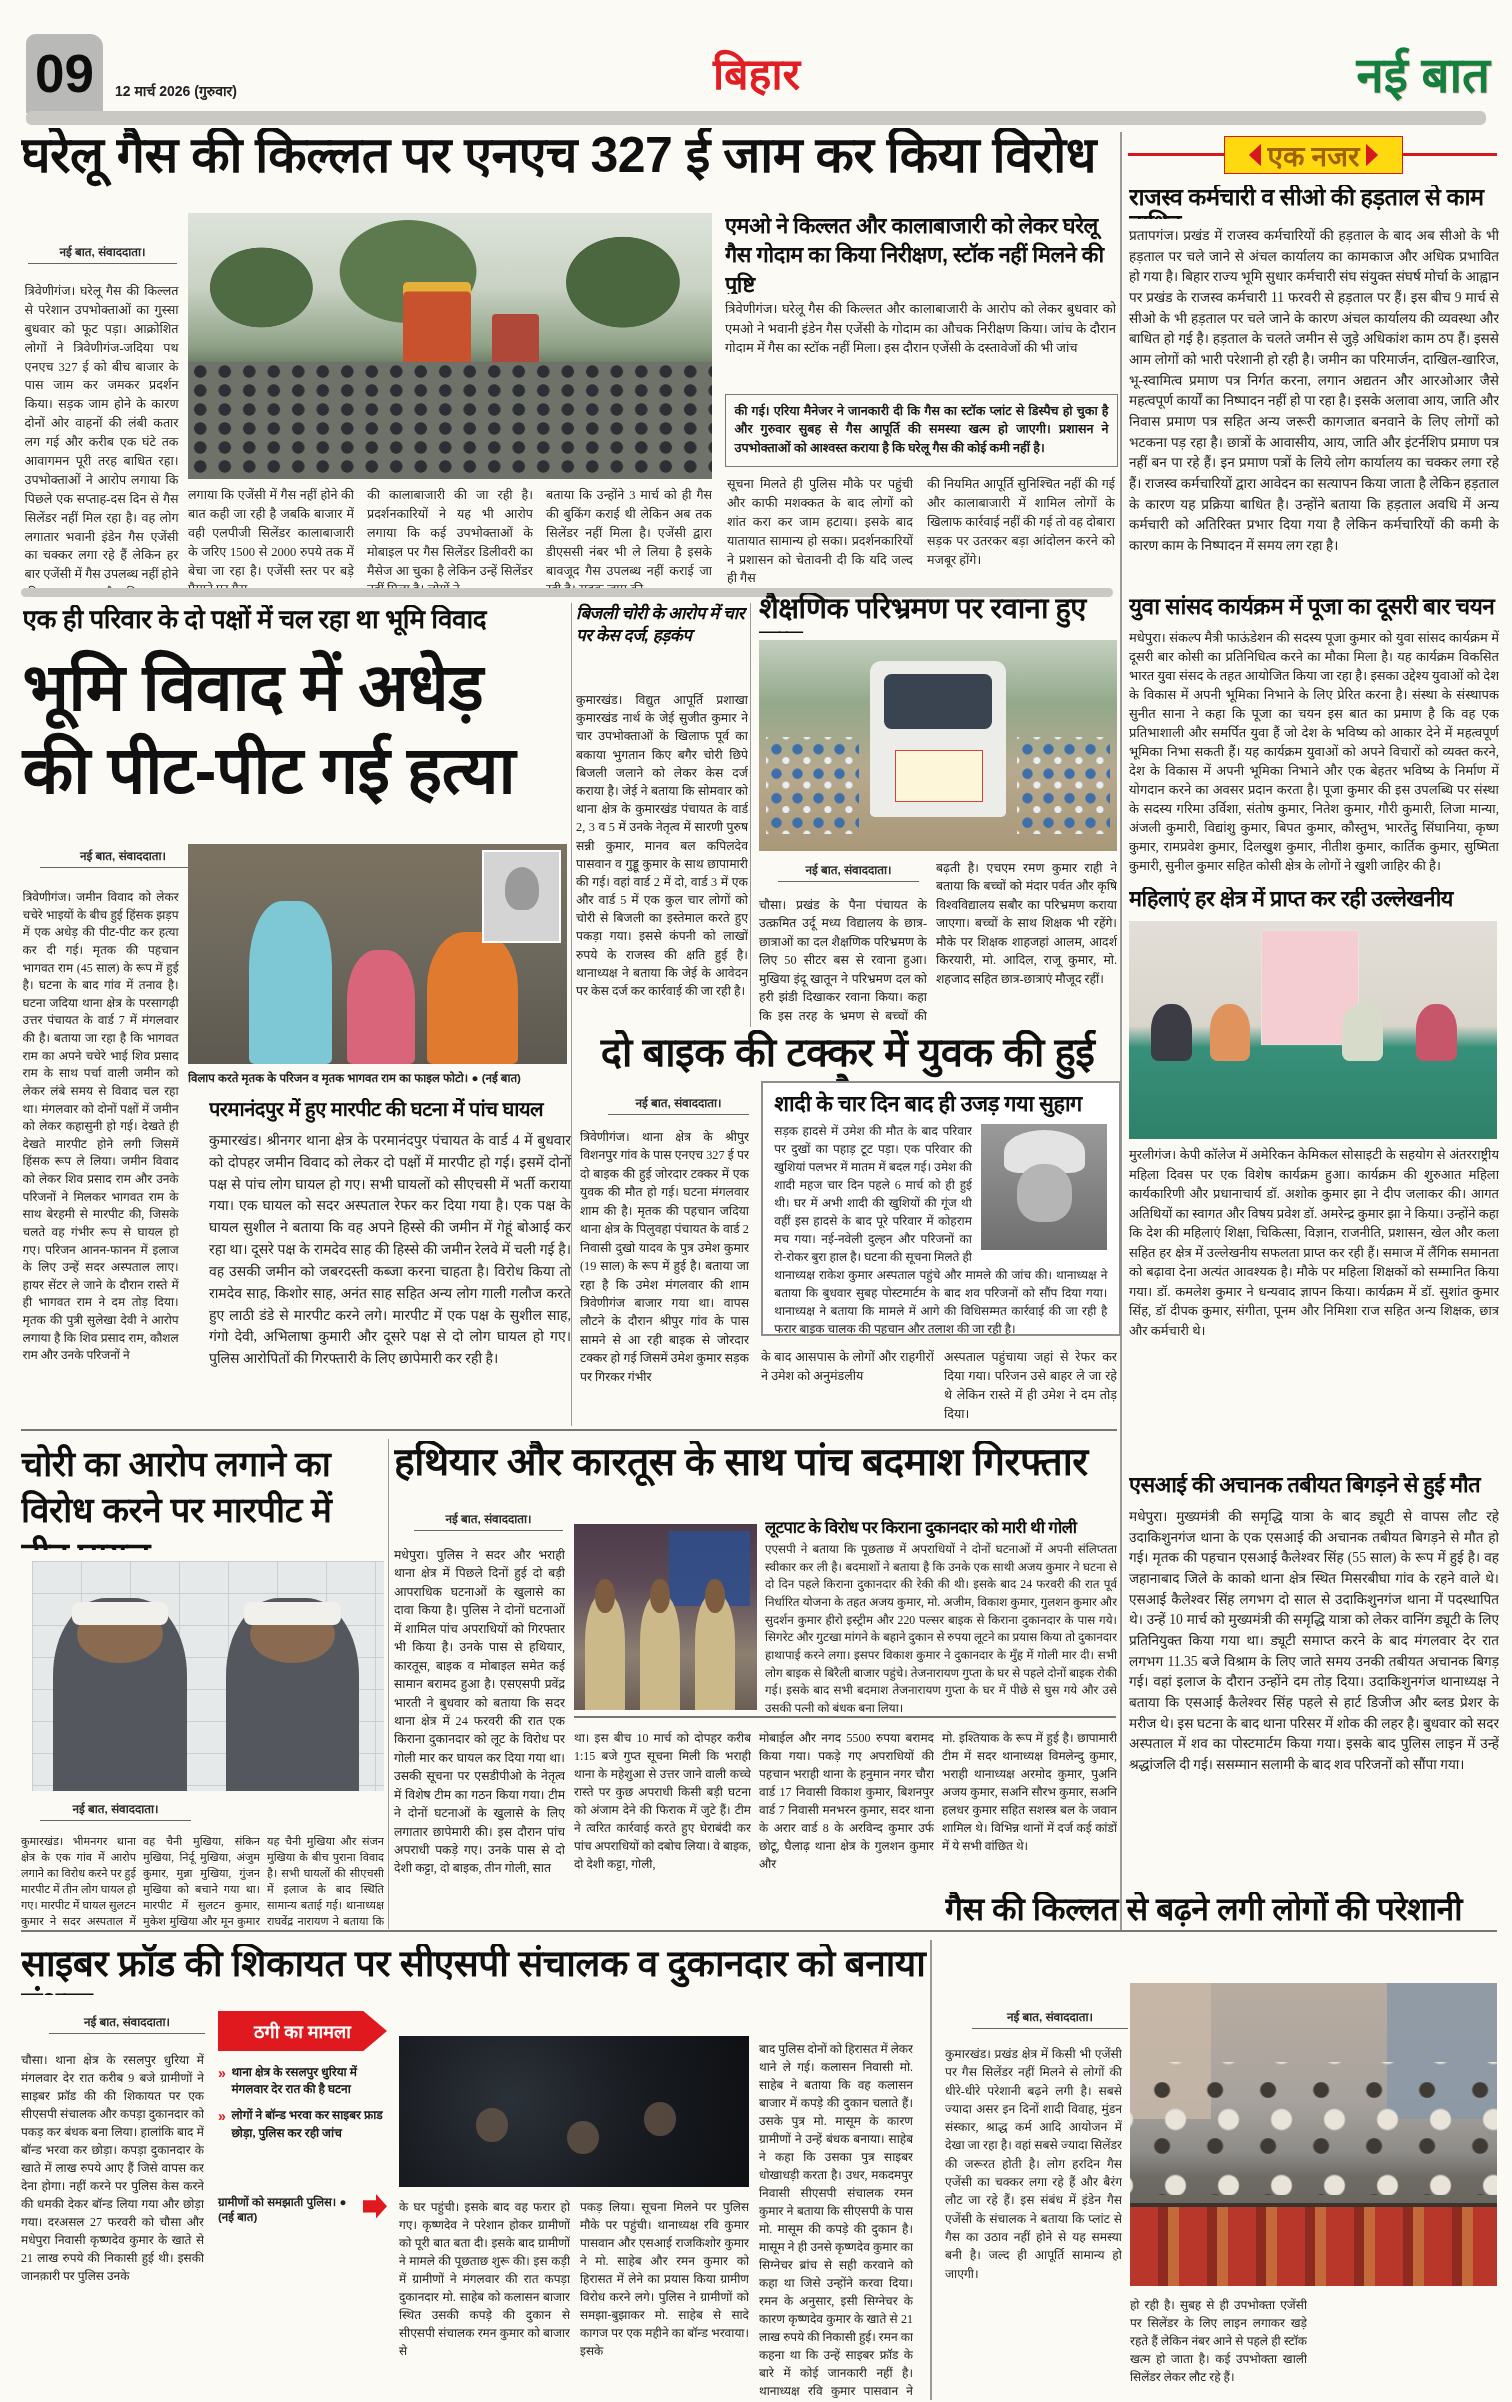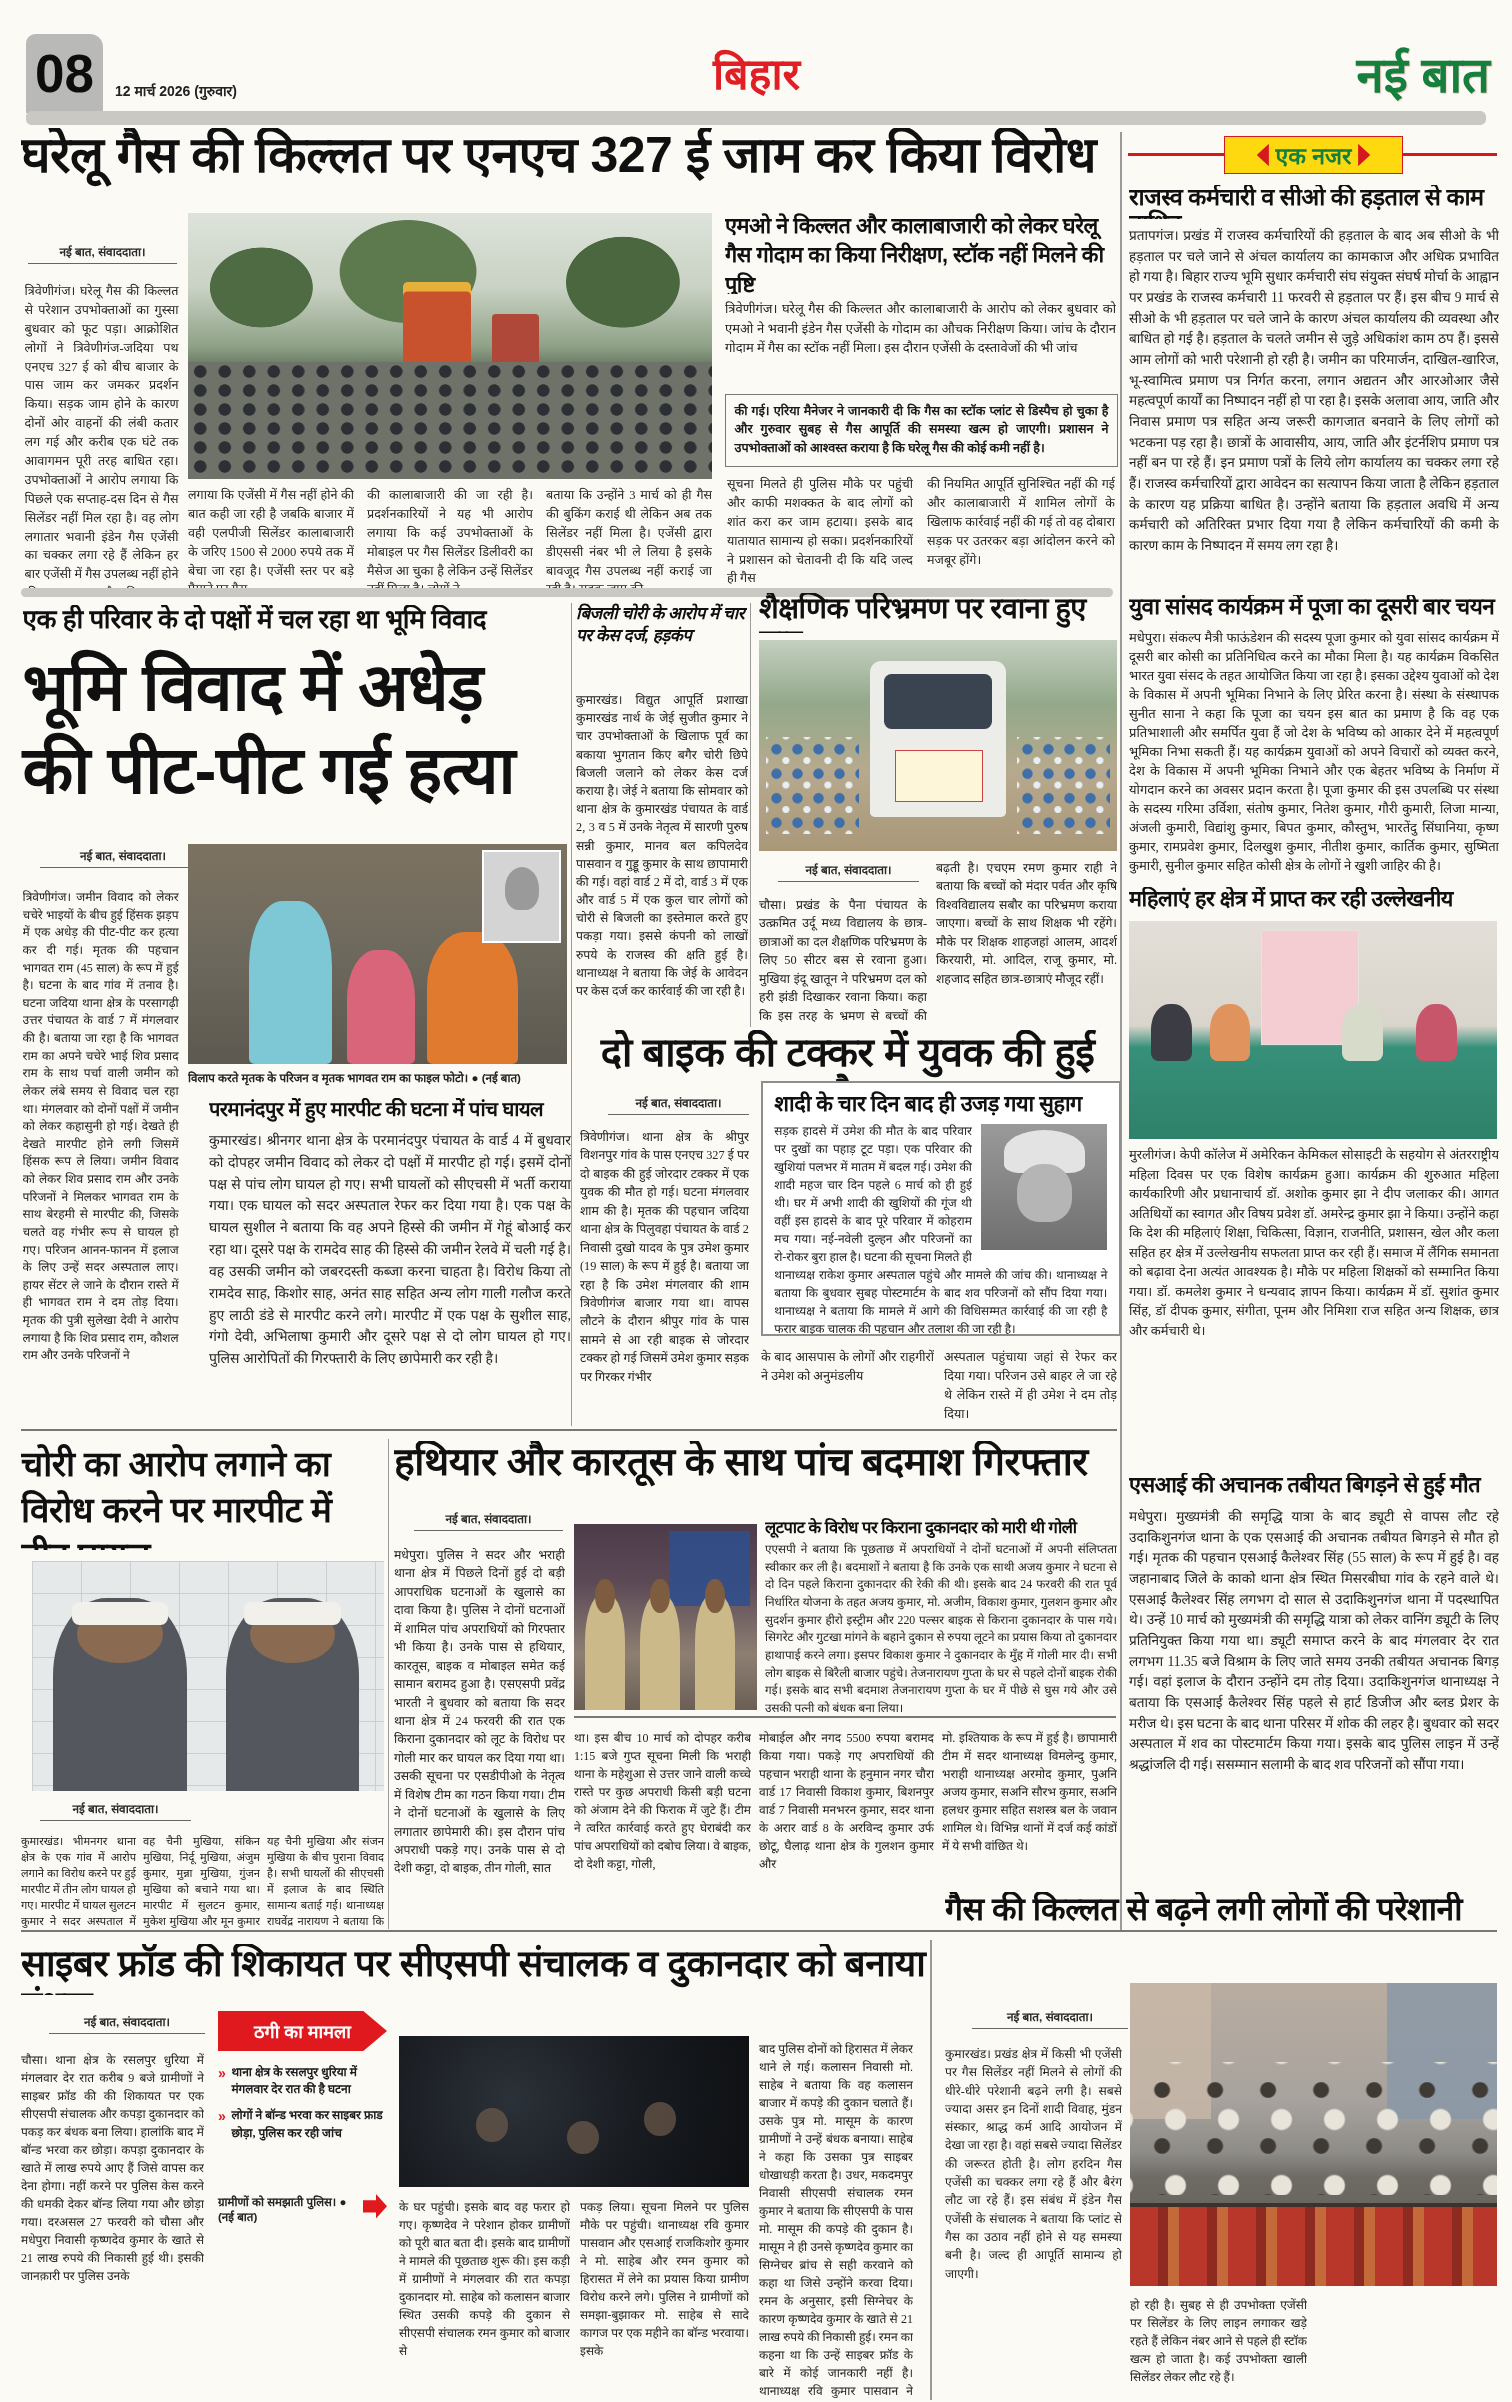--- a/index.html
+++ b/index.html
@@ -18,21 +18,21 @@
   
   .pagenum{background:#b9b9b7;border-radius:9.4px 13px 0 0;text-align:center;
            font-family:"Liberation Sans",sans-serif;font-weight:900;font-size:53px;color:#0d0d0d;line-height:79px;}
   .dateline{font-family:"Liberation Sans",sans-serif;font-weight:bold;font-size:14px;color:#222;}
   .section-title{font-family:"Liberation Sans",sans-serif;font-weight:900;font-size:43px;color:#e01e24;text-align:center;}
   .brand{font-family:"Liberation Sans",sans-serif;font-weight:900;font-size:49px;color:#15803d;text-align:right;
          text-shadow:0.9px 0.9px 0 #f9c9c9;}
   
   .badge{display:flex;align-items:center;justify-content:center;gap:6.6px;background:#ffd910;
          border:1.9px solid #d6191f;}
-  .badge .txt{font-family:Liberation Sans, sans-serif;font-weight:900;font-size:23px;color:#15803d;}
+  .badge .txt{font-family:Liberation Serif, serif;font-weight:900;font-size:28px;color:#a16207;}
   .chev{width:12.2px;height:22.6px;background:#d6191f;}
   .chev.l{clip-path:polygon(100% 0,0 50%,100% 100%);}
   .chev.r{clip-path:polygon(0 0,100% 50%,0 100%);}
   
   .thagi{background:#e0191f;color:#fff;display:flex;align-items:center;justify-content:center;
          font-family:"Liberation Sans",sans-serif;font-weight:900;font-size:18px;
          clip-path:polygon(0 0,86% 0,100% 50%,86% 100%,0 100%);}
   .bullet{display:flex;gap:5.6px;margin-bottom:8.5px;}
   .bullet .mk{color:#e0191f;font-weight:900;font-family:"Liberation Sans",sans-serif;font-size:14px;line-height:1.3;}
   .bullet .bt{font-size:12px;font-weight:bold;line-height:1.45;}
@@ -95,21 +95,21 @@
       background-size:53px 56px,53px 66px;background-position:5.6px 0,19px 24.5px;}
   .ph-cyl .cyls{position:absolute;left:0;right:0;bottom:0;height:26%;
       background:repeating-linear-gradient(90deg,#b8372a 0 28px,#8f2a20 28px 38px,#c46a3a 38px 49px);
       border-top:4.7px solid #3c332c;}
 </style>
 </head>
 <body>
 
 <div class="page">
 
-  <div class="abs pagenum" style="left:26px;top:34px;width:77px;height:79px;">08</div>
+  <div class="abs pagenum" style="left:26px;top:34px;width:77px;height:79px;">09</div>
   <div class="abs dateline" style="left:115px;top:81px;width:301px;">12 मार्च 2026 (गुरुवार)</div>
   <div class="abs section-title" style="left:568px;top:43px;width:377px;">बिहार</div>
   <div class="abs brand" style="left:1243px;top:40px;width:247px;">नई बात</div>
   <div class="abs graybar" style="left:26px;top:111px;width:1460px;height:14px;"></div>
 
   <div class="abs hl clip" style="left:21px;top:128px;width:1092px;height:73px;font-size:50px;">घरेलू गैस की किल्लत पर एनएच 327 ई जाम कर किया विरोध</div>
   <div class="abs byline" style="left:28px;top:243px;width:149px;">नई बात, संवाददाता।</div>
   <div class="abs body-txt clip" style="left:24.5px;top:282px;width:154px;height:307px;">त्रिवेणीगंज। घरेलू गैस की किल्लत से परेशान उपभोक्ताओं का गुस्सा बुधवार को फूट पड़ा। आक्रोशित लोगों ने त्रिवेणीगंज-जदिया पथ एनएच 327 ई को बीच बाजार के पास जाम कर जमकर प्रदर्शन किया। सड़क जाम होने के कारण दोनों ओर वाहनों की लंबी कतार लग गई और करीब एक घंटे तक आवागमन पूरी तरह बाधित रहा। उपभोक्ताओं ने आरोप लगाया कि पिछले एक सप्ताह-दस दिन से गैस सिलेंडर नहीं मिल रहा है। वह लोग लगातार भवानी इंडेन गैस एजेंसी का चक्कर लगा रहे हैं लेकिन हर बार एजेंसी में गैस उपलब्ध नहीं होने की बात कह कर लौटा दिया जाता। प्रदर्शन में शामिल दिनेश कुमार, राजेश यादव, मो. रिजवान और मो. बकर सहित कई लोगों ने आरोप</div>
 
   <div class="ph ph-protest" style="left:188px;top:213px;width:524px;height:266px;">

